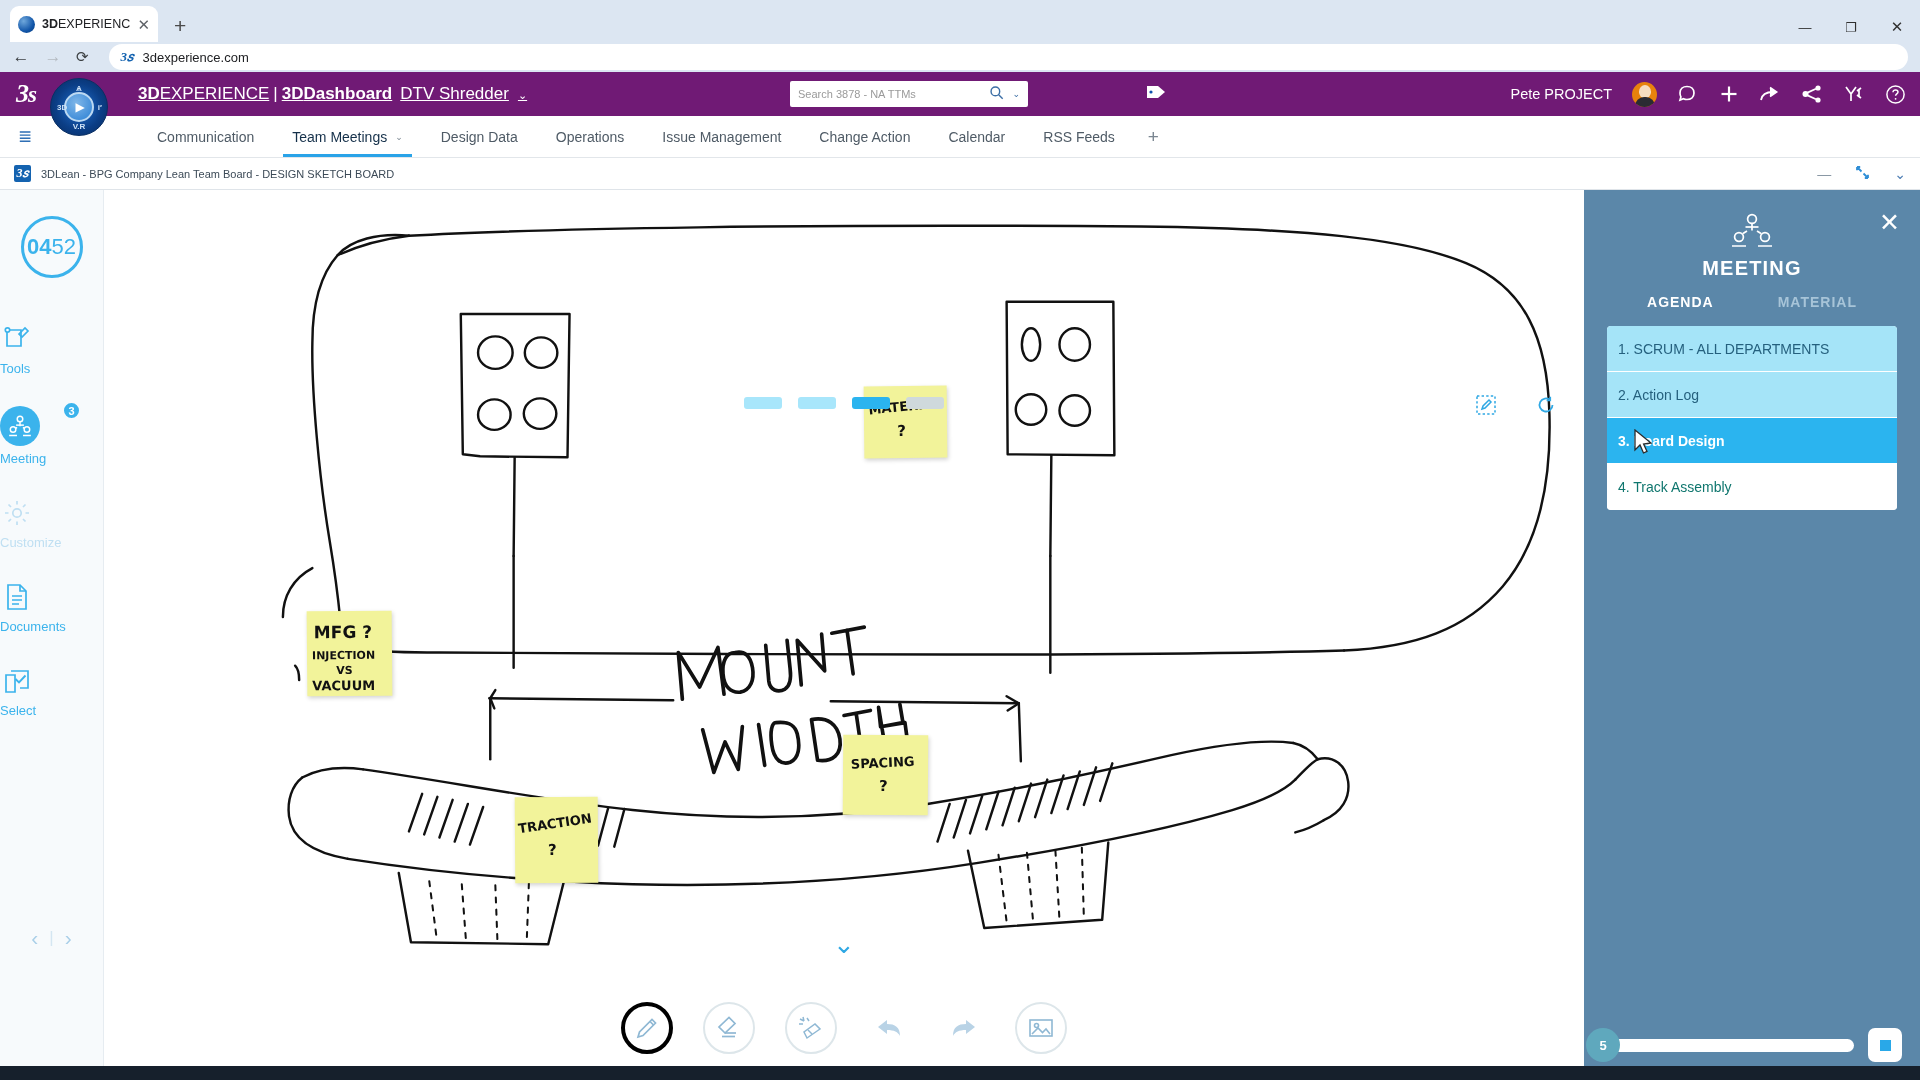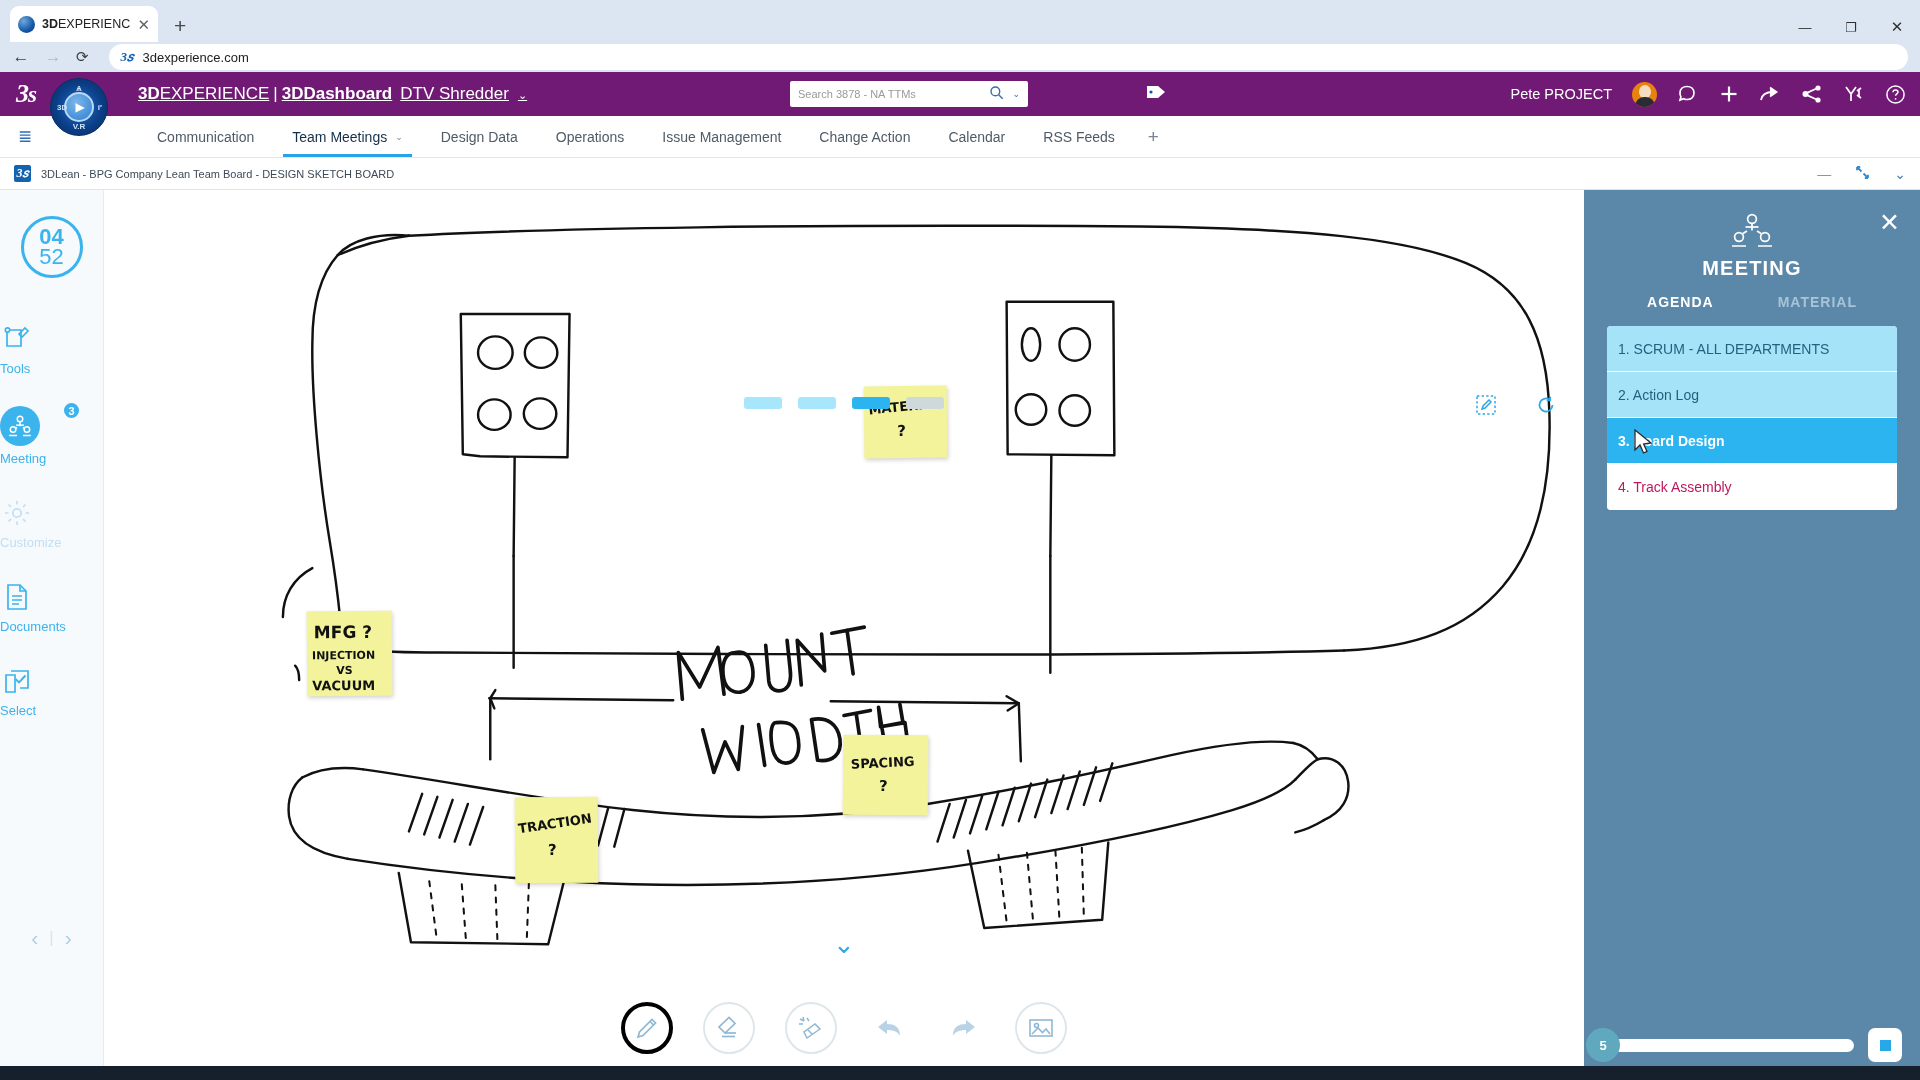--- a/index.html
+++ b/index.html
@@ -149,21 +149,21 @@
           background: #ffffff; }
 
   
   .lsb {
     width: 104px; background: #f7fafc; border-right: 1px solid #e6ecf1;
     display: flex; flex-direction: column; align-items: center; padding-top: 26px;
     flex: 0 0 auto;
   }
   .timer {
     width: 62px; height: 62px; border-radius: 50%; border: 3px solid #3bb3ec;
-    display: flex; flex-direction: column; align-items: center; justify-content: center;
+    display: flex; flex-direction: row; align-items: center; justify-content: center;
     color: #3bb3ec; line-height: 0.92;
   }
   .timer .m { font-size: 22px; font-weight: 700; }
   .timer .s { font-size: 22px; font-weight: 400; }
 
   .lsbitem {
     margin-top: 30px; display: flex; flex-direction: column; 
     gap: 5px; position: relative; width: 100%;
   }
   .lsbitem .lbl { font-size: 13px; color: #3bb3ec; }
@@ -684,21 +684,21 @@
     <div class="agenda">
       <div class="ag-item" style="background:#a5e4f8;color:#25607e">
         <span>1. SCRUM - ALL DEPARTMENTS</span>
       </div>
       <div class="ag-item" style="background:#a5e4f8;color:#25607e">
         <span>2. Action Log</span>
       </div>
       <div class="ag-item" style="background:#2bb4ef;color:#ffffff;font-weight:700">
         <span>3. Board Design</span>
       </div>
-      <div class="ag-item" style="background:#ffffff;color:#be185d;border-bottom:0">
+      <div class="ag-item" style="background:#ffffff;color:#0f766e;border-bottom:0">
         <span>4. Track Assembly</span>
       </div>
     </div>
 
     <div class="rp-bottom">
       <div class="slider">
         <span class="sl-knob">5</span>
       </div>
       <span class="stopbtn">
           <i></i>

